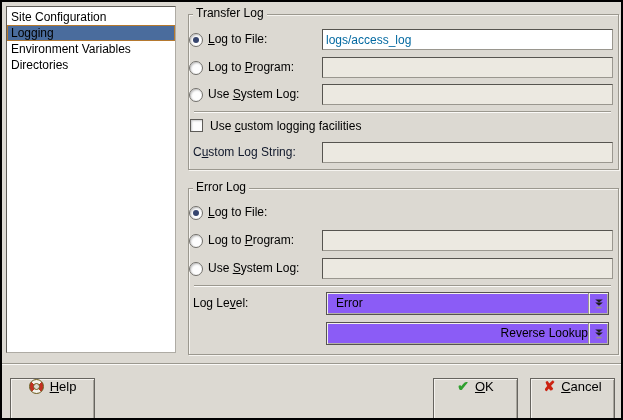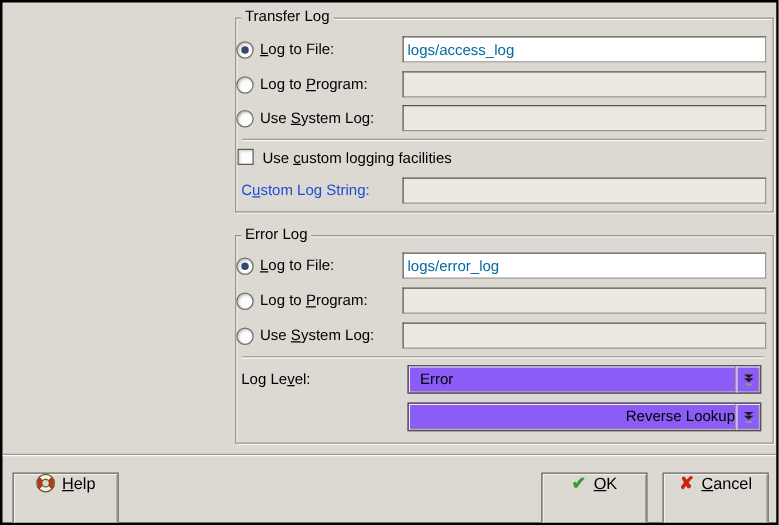--- a/index.html
+++ b/index.html
@@ -47,21 +47,21 @@
     content:"";position:absolute;left:3px;top:3px;width:6px;height:6px;
     border-radius:50%;background:#36456e;
   }
   .checkbox{
     position:absolute;left:188px;top:117px;width:13px;height:13px;
     background:#fdfdfd;border:1px solid #5d5b57;
     box-shadow:inset 1px 1px 2px rgba(0,0,0,.2);
   }
   .lbl{position:absolute;white-space:nowrap;}
   .lbl .u{text-decoration:underline;}
-  .lbl.off{color:#1d4ed8;}
+  .lbl.off{color:#0f172a;}
   .vcenter21{height:21px;line-height:21px;}
   .vcenter14{height:14px;line-height:14px;}
   .vcenter23{height:23px;line-height:23px;text-align:right;}
   .sep{
     position:absolute;height:0;
     border-top:1px solid #9b988f;border-bottom:1px solid #fbfaf8;
   }
   
   .combo{
     position:absolute;left:324px;width:283px;height:23px;
@@ -92,20 +92,26 @@
   .lifebuoy::after{
     content:"";position:absolute;left:3px;top:3px;width:5px;height:5px;
     background:#dcd9d2;border:1px solid #6b5a1c;border-radius:50%;
   }
 </style>
 </head>
 <body>
 
 <div class="dialog">
 
+  <div class="abs listbox">
+    <div class="list-item">Site Configuration</div>
+    <div class="list-item selected">Logging</div>
+    <div class="list-item">Environment Variables</div>
+    <div class="list-item">Directories</div>
+  </div>
 
   <div class="abs frame" style="left:186px;top:12px;width:431px;height:156px;"></div>
   <div class="abs frame-title" style="left:191px;top:5px;">Transfer Log</div>
 
   <span class="radio checked" style="top:31px;"></span>
   <span class="lbl vcenter21" style="left:206px;top:27px;"><span></span><span class="u">L</span><span>og to File:</span></span>
   <input class="entry" style="top: 27px;" value="logs/access_log">
 
   <span class="radio" style="top:59px;"></span>
   <span class="lbl vcenter21" style="left:206px;top:55px;"><span>Log to </span><span class="u">P</span><span>rogram:</span></span>
@@ -121,21 +127,20 @@
   <span class="lbl vcenter14" style="left:208px;top:117px;"><span>Use </span><span class="u">c</span><span>ustom logging facilities</span></span>
 
   <span class="lbl off vcenter21" style="left:191px;top:140px;"><span>C</span><span class="u">u</span><span>stom Log String:</span></span>
   <input class="entry off" style="top: 140px;" disabled="" value="">
 
   <div class="abs frame" style="left:186px;top:186px;width:431px;height:167px;"></div>
   <div class="abs frame-title" style="left:191px;top:179px;">Error Log</div>
 
   <span class="radio checked" style="top:204px;"></span>
   <span class="lbl vcenter21" style="left:206px;top:200px;"><span></span><span class="u">L</span><span>og to File:</span></span>
-  <input class="entry" style="top: 200px;" value="logs/error_log">
 
   <span class="radio" style="top:232px;"></span>
   <span class="lbl vcenter21" style="left:206px;top:228px;"><span>Log to </span><span class="u">P</span><span>rogram:</span></span>
   <input class="entry off" style="top: 228px;" disabled="" value="">
 
   <span class="radio" style="top:260px;"></span>
   <span class="lbl vcenter21" style="left:206px;top:256px;"><span>Use </span><span class="u">S</span><span>ystem Log:</span></span>
   <input class="entry off" style="top: 256px;" disabled="" value="">
 
   <div class="sep" style="left:192px;top:283px;width:417px;"></div>

